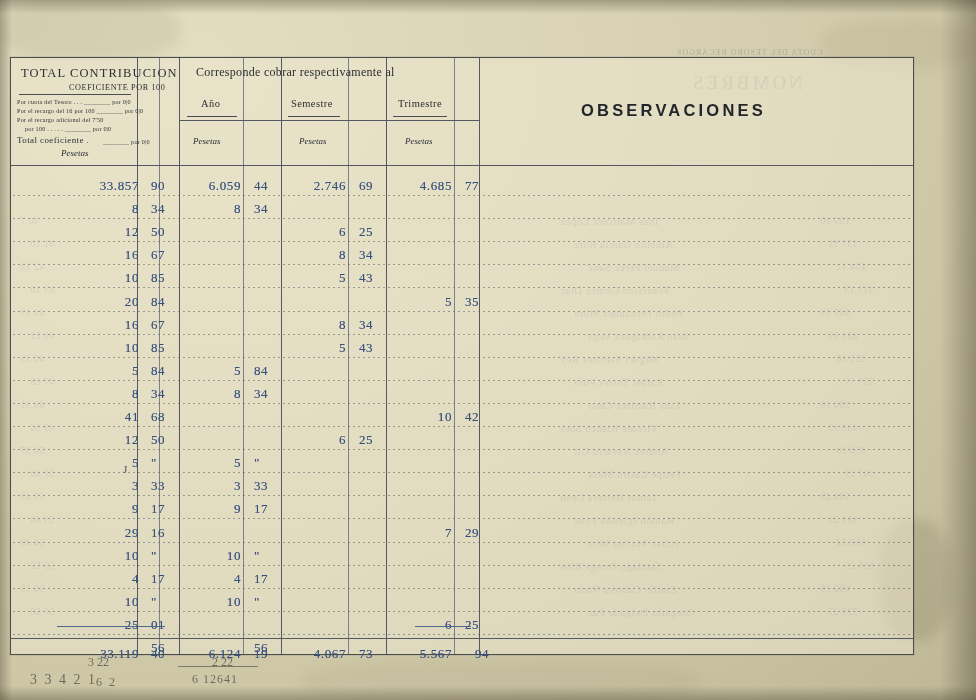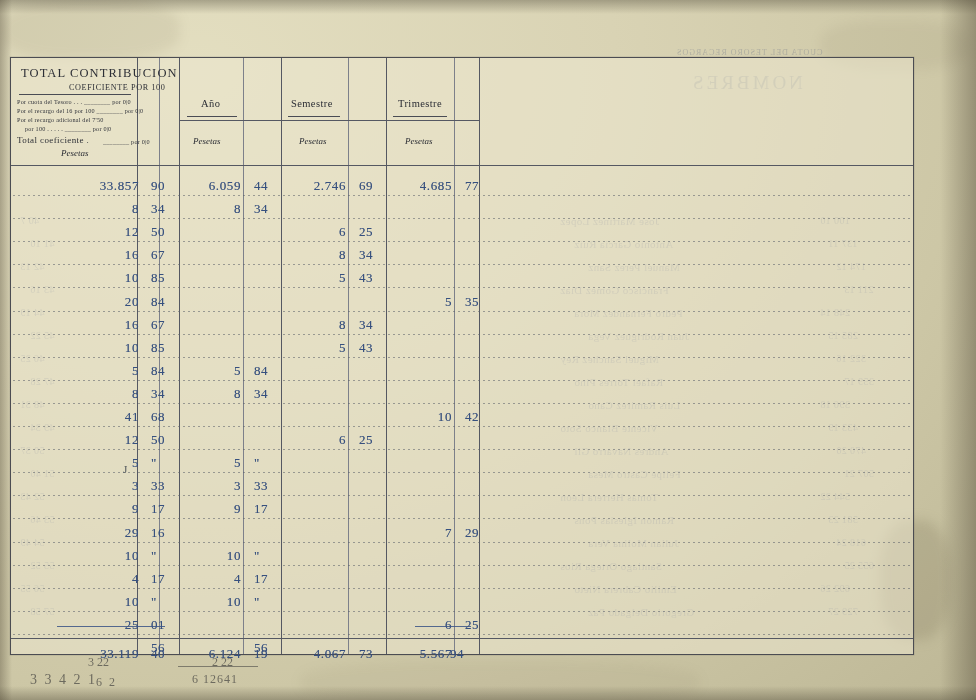--- a/index.html
+++ b/index.html
@@ -172,33 +172,35 @@
 
     <div class="coef-line" style="left:6px;top:40px;">Por cuota del Tesoro . . .  ________ por 0|0</div>
     <div class="coef-line" style="left:6px;top:49px;">Por el recargo del 16 por 100  ________ por 0|0</div>
     <div class="coef-line" style="left:6px;top:58px;">Por el recargo adicional del 7'50</div>
     <div class="coef-line" style="left:14px;top:67px;">por 100 . . . . .  ________ por 0|0</div>
 
     <div class="coef-tot" style="left:6px;top:77px;">Total coeficiente .</div>
     <div class="coef-line" style="left:92px;top:80px;">________ por 0|0</div>
     <div class="unit" style="left:50px;top:90px;">Pesetas</div>
 
+    <div class="corresp" style="left:185px;top:7px;">Corresponde cobrar respectivamente al</div>
 
     <div class="colhdr" style="left:190px;top:40px;">Año</div>
     <div class="colhdr" style="left:280px;top:40px;">Semestre</div>
     <div class="colhdr" style="left:387px;top:40px;">Trimestre</div>
 
     <div class="underline" style="left:176px;top:58px;width:50px;"></div>
     <div class="underline" style="left:277px;top:58px;width:52px;"></div>
     <div class="underline" style="left:382px;top:58px;width:54px;"></div>
 
     <div class="unit" style="left:182px;top:78px;">Pesetas</div>
     <div class="unit" style="left:288px;top:78px;">Pesetas</div>
     <div class="unit" style="left:394px;top:78px;">Pesetas</div>
 
+    <div class="obs" style="left:570px;top:43px;">OBSERVACIONES</div>
 
     <div id="rows-layer">
         <div class="dots" style="left:2px;right:2px;top:137.0px;"></div>
         <div class="dots" style="left:2px;right:2px;top:160.1px;"></div>
         <div class="dots" style="left:2px;right:2px;top:183.2px;"></div>
         <div class="dots" style="left:2px;right:2px;top:206.3px;"></div>
         <div class="dots" style="left:2px;right:2px;top:229.4px;"></div>
         <div class="dots" style="left:2px;right:2px;top:252.5px;"></div>
         <div class="dots" style="left:2px;right:2px;top:275.6px;"></div>
         <div class="dots" style="left:2px;right:2px;top:298.7px;"></div>
@@ -303,21 +305,21 @@
         <div class="ink" style="left:140px;top:582.0px;">56</div>
         <div class="ink" style="left:243px;top:582.0px;">56</div>
         <div class="ink small" style="left:112px;top:405.2px;color:rgba(90,90,80,.75);">J</div>
         <div class="ink num" style="left:38px;width:90px;top:588px;">33.119</div>
         <div class="ink" style="left:140px;top:588px;">40</div>
         <div class="ink num" style="left:140px;width:90px;top:588px;">6.124</div>
         <div class="ink" style="left:243px;top:588px;">19</div>
         <div class="ink num" style="left:245px;width:90px;top:588px;">4.067</div>
         <div class="ink" style="left:348px;top:588px;">73</div>
         <div class="ink num" style="left:351px;width:90px;top:588px;">5.567</div>
-        <div class="ink" style="left:439px;top:588px;">94</div>
+        <div class="ink" style="left:464px;top:588px;">94</div>
       </div>
   </div>
 
   <div class="pencil" style="left:88px;top:655px;font-size:12px;">3  22</div>
   <div class="pencil" style="left:212px;top:655px;font-size:12px;">2  22</div>
   <div class="pencil" style="left:30px;top:672px;letter-spacing:2px;">3 3  4 2 1</div>
   <div class="pencil" style="left:96px;top:675px;letter-spacing:2px;font-size:12px;">6 2</div>
   <div class="pencil" style="left:192px;top:672px;letter-spacing:1px;font-size:12px;">6 12641</div>
   <div class="pencil" style="left:178px;top:666px;width:80px;height:1px;background:#5c5a52;opacity:.7;"></div>
 </div>

